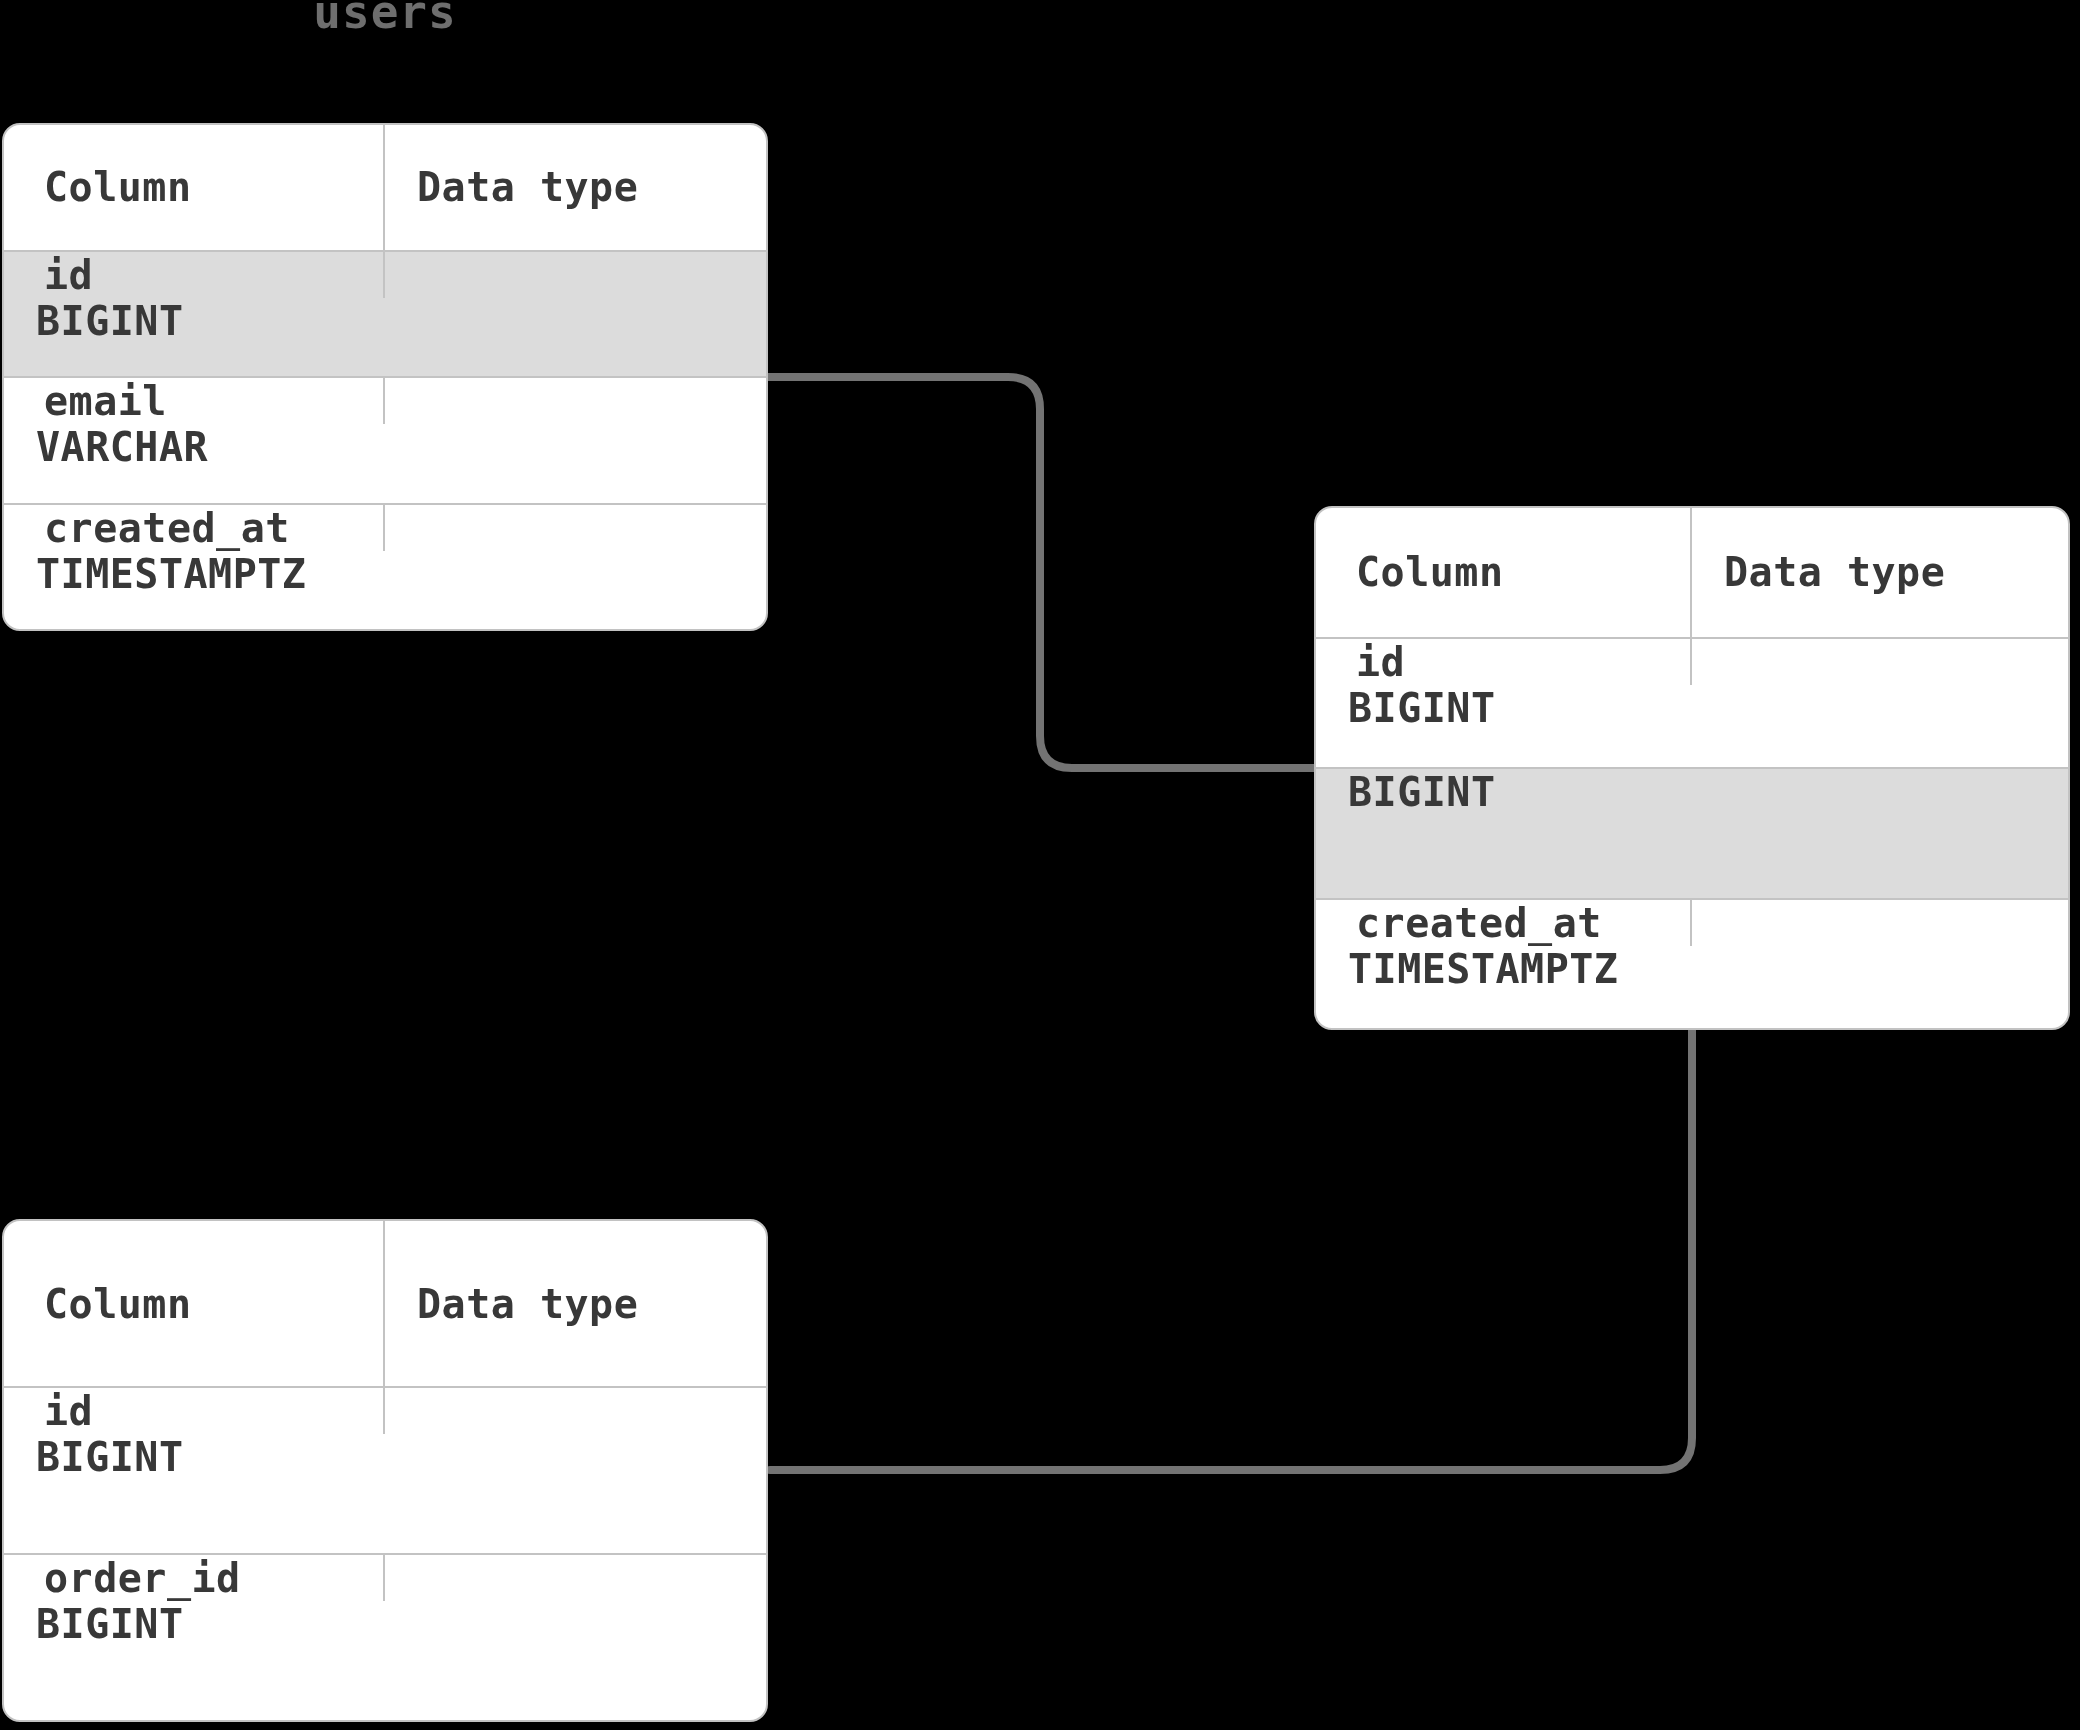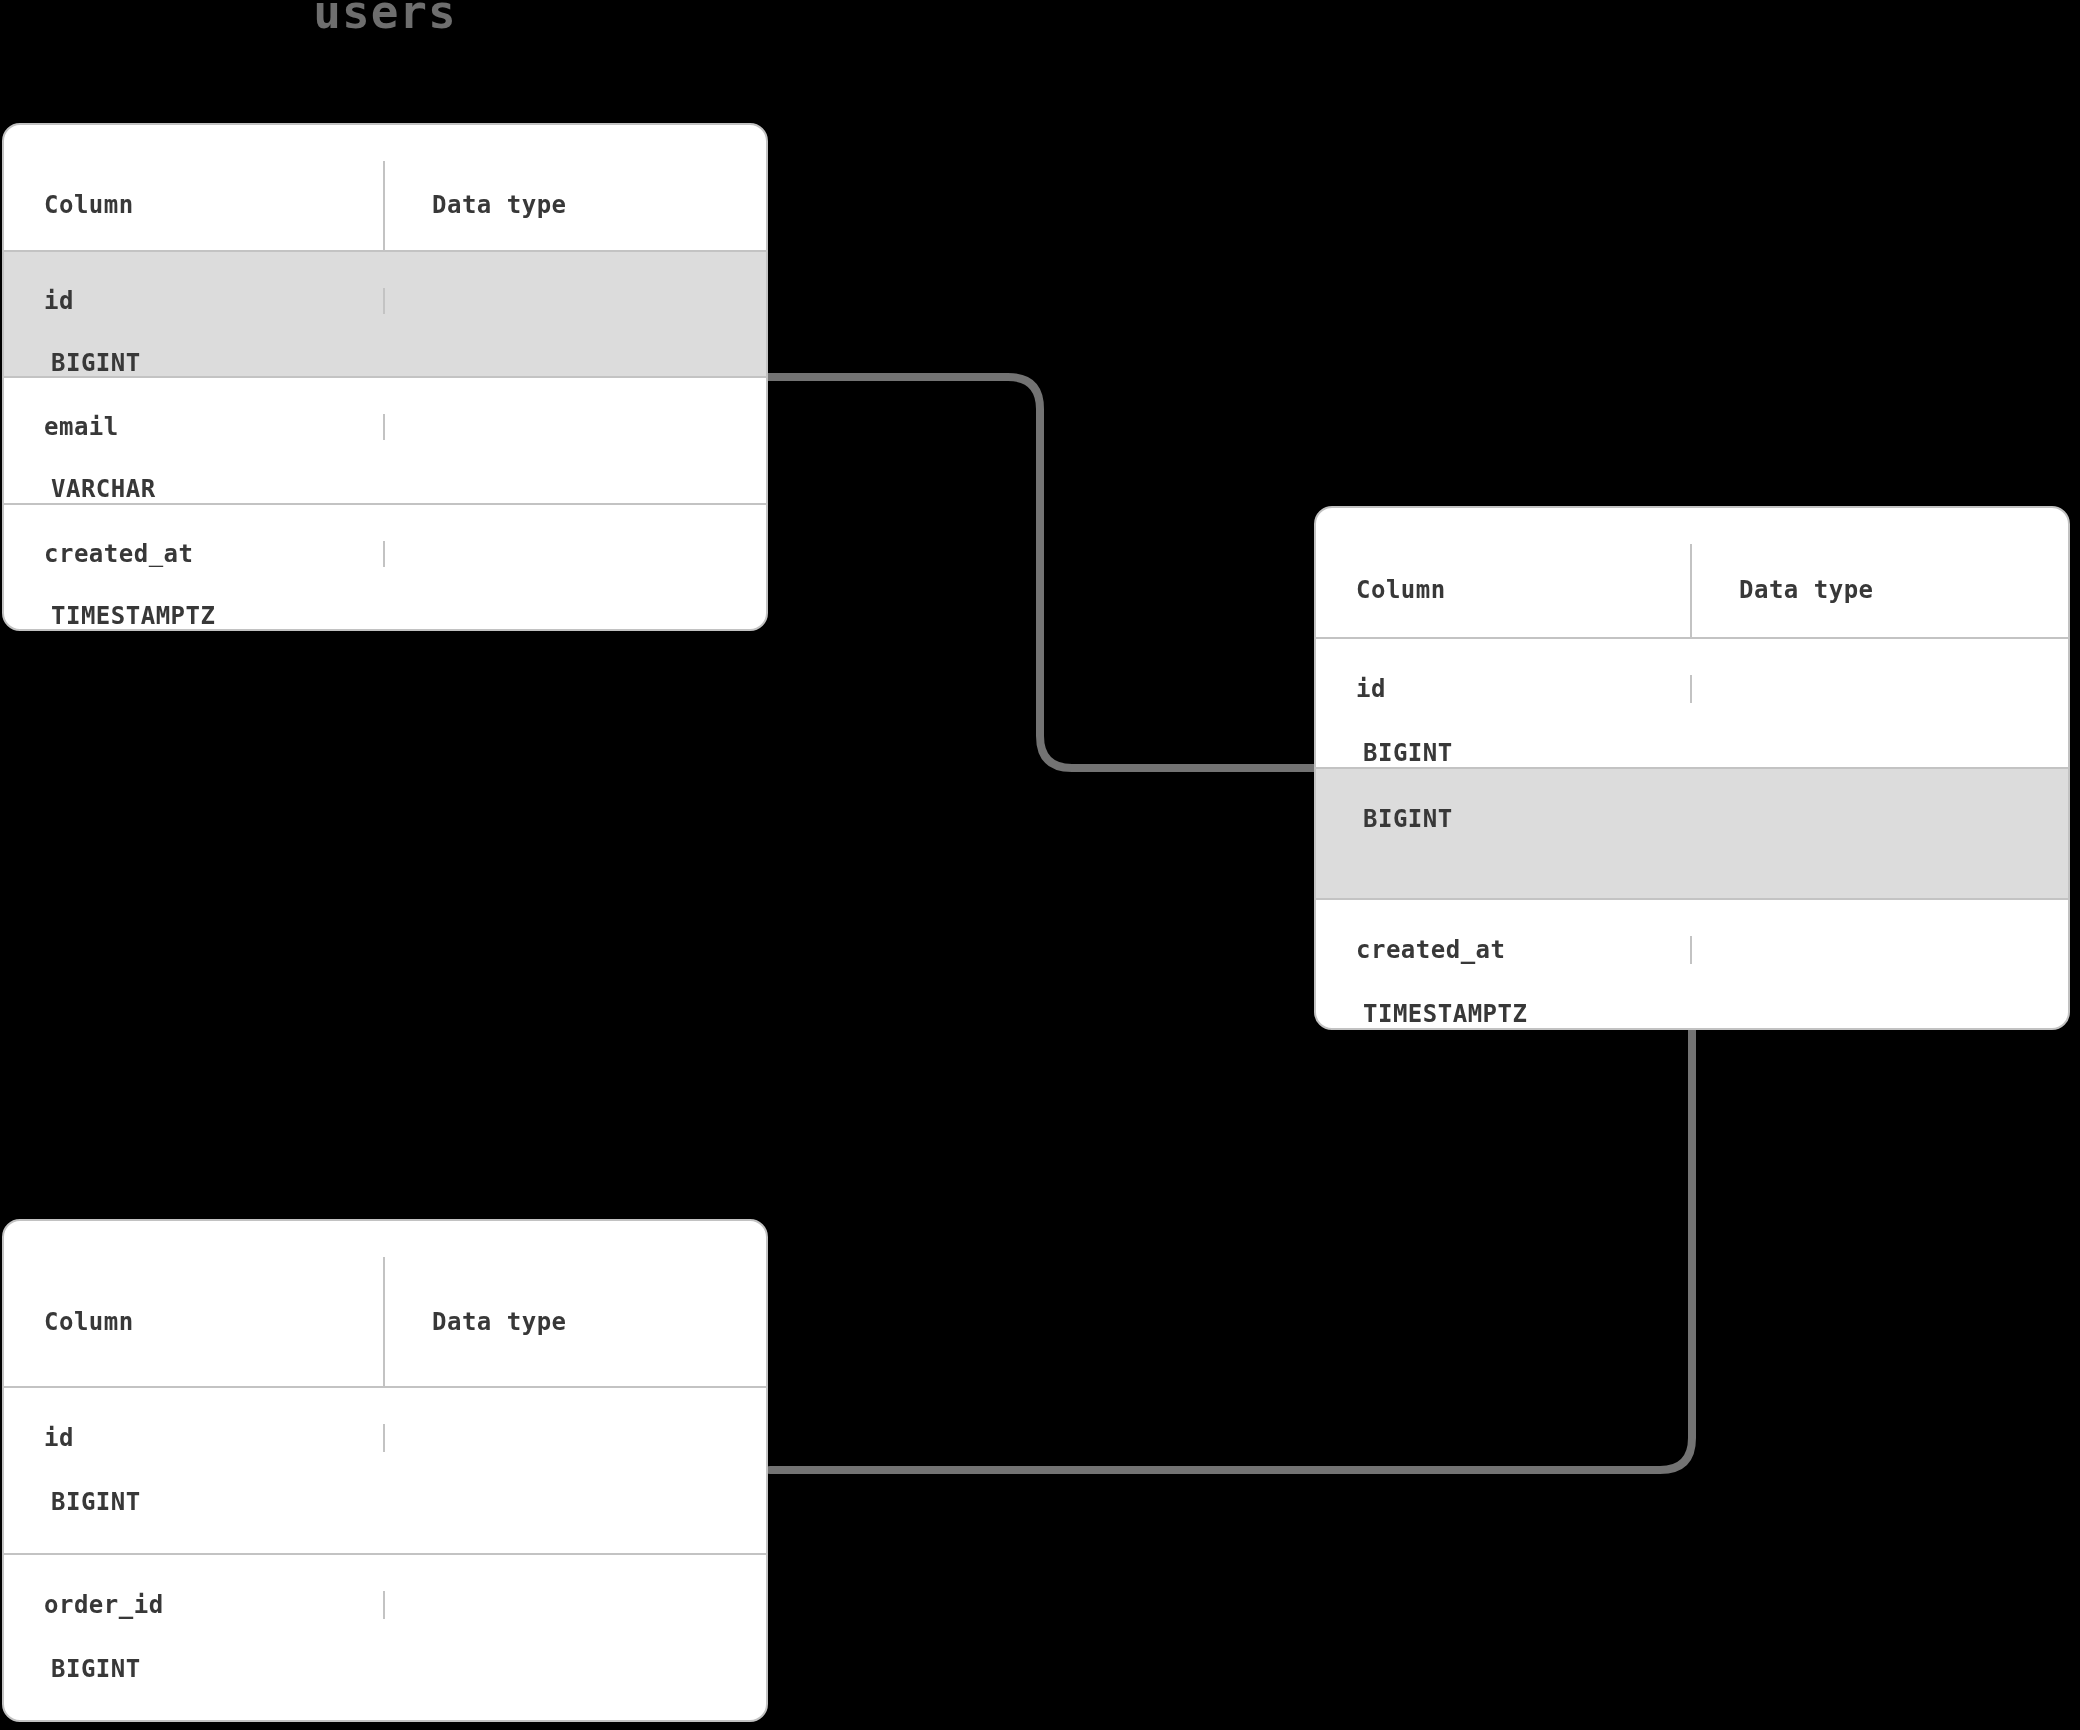--- a/index.html
+++ b/index.html
@@ -42,25 +42,25 @@
     border:2px solid var(--card-border);
     border-radius:18px;overflow:hidden;
   }
   .row{
     flex:1 1 0;display:flex;min-height:0;
   }
   .row + .row{border-top:2px solid var(--row-border);flex-direction:column;}
   .row.highlight{background:var(--highlight);}
   .cell{
     display:flex;align-items:center;
-    font-size:24px;font-weight:600;color:var(--cell-text);
-    letter-spacing:0.5px;white-space:nowrap;overflow:hidden;margin-top:36px;
+    font-size:40px;font-weight:600;color:var(--cell-text);
+    letter-spacing:0.5px;white-space:nowrap;overflow:hidden;
   }
   .cell.c1{width:50%;border-right:2px solid var(--row-border);padding-left:40px;}
-  .cell.c2{width:50%;padding-left:47px;}
+  .cell.c2{width:50%;padding-left:32px;}
 </style>
 </head>
 <body>
 
 <div class="canvas">
 
   <svg class="connectors" viewBox="0 0 2080 1730" xmlns="http://www.w3.org/2000/svg">
     <path d="M 766 377 H 1008 Q 1040 377 1040 409 V 736 Q 1040 768 1072 768 H 1316"></path>
     <path d="M 1692 1028 V 1438 Q 1692 1470 1660 1470 H 770"></path>
   </svg>

